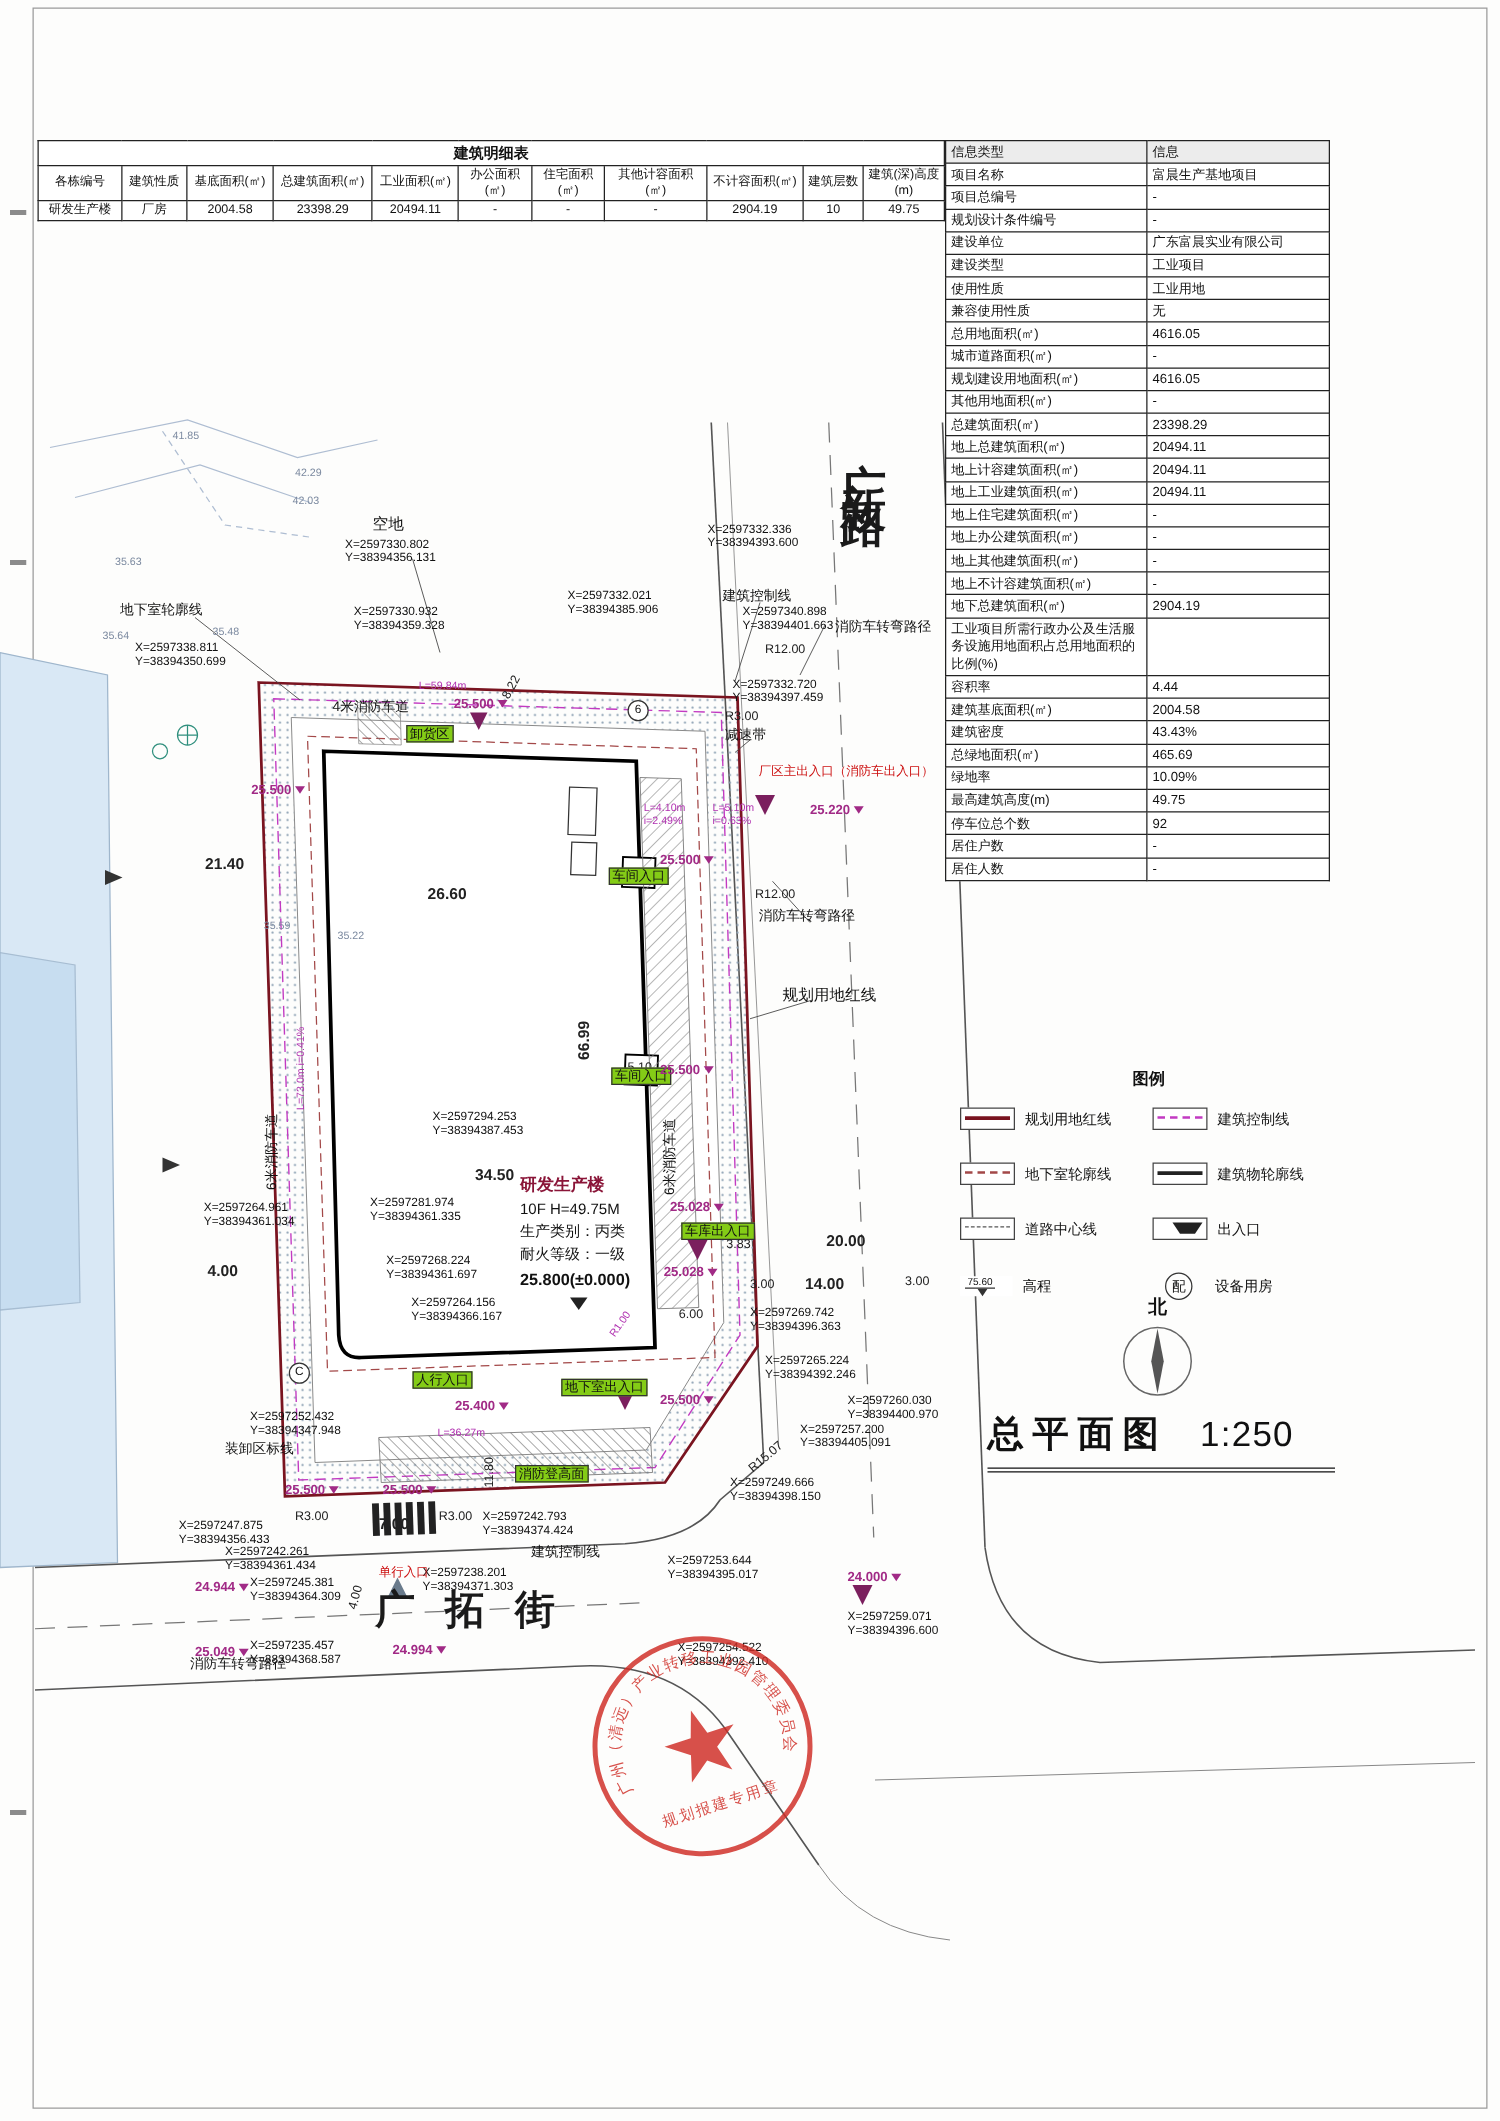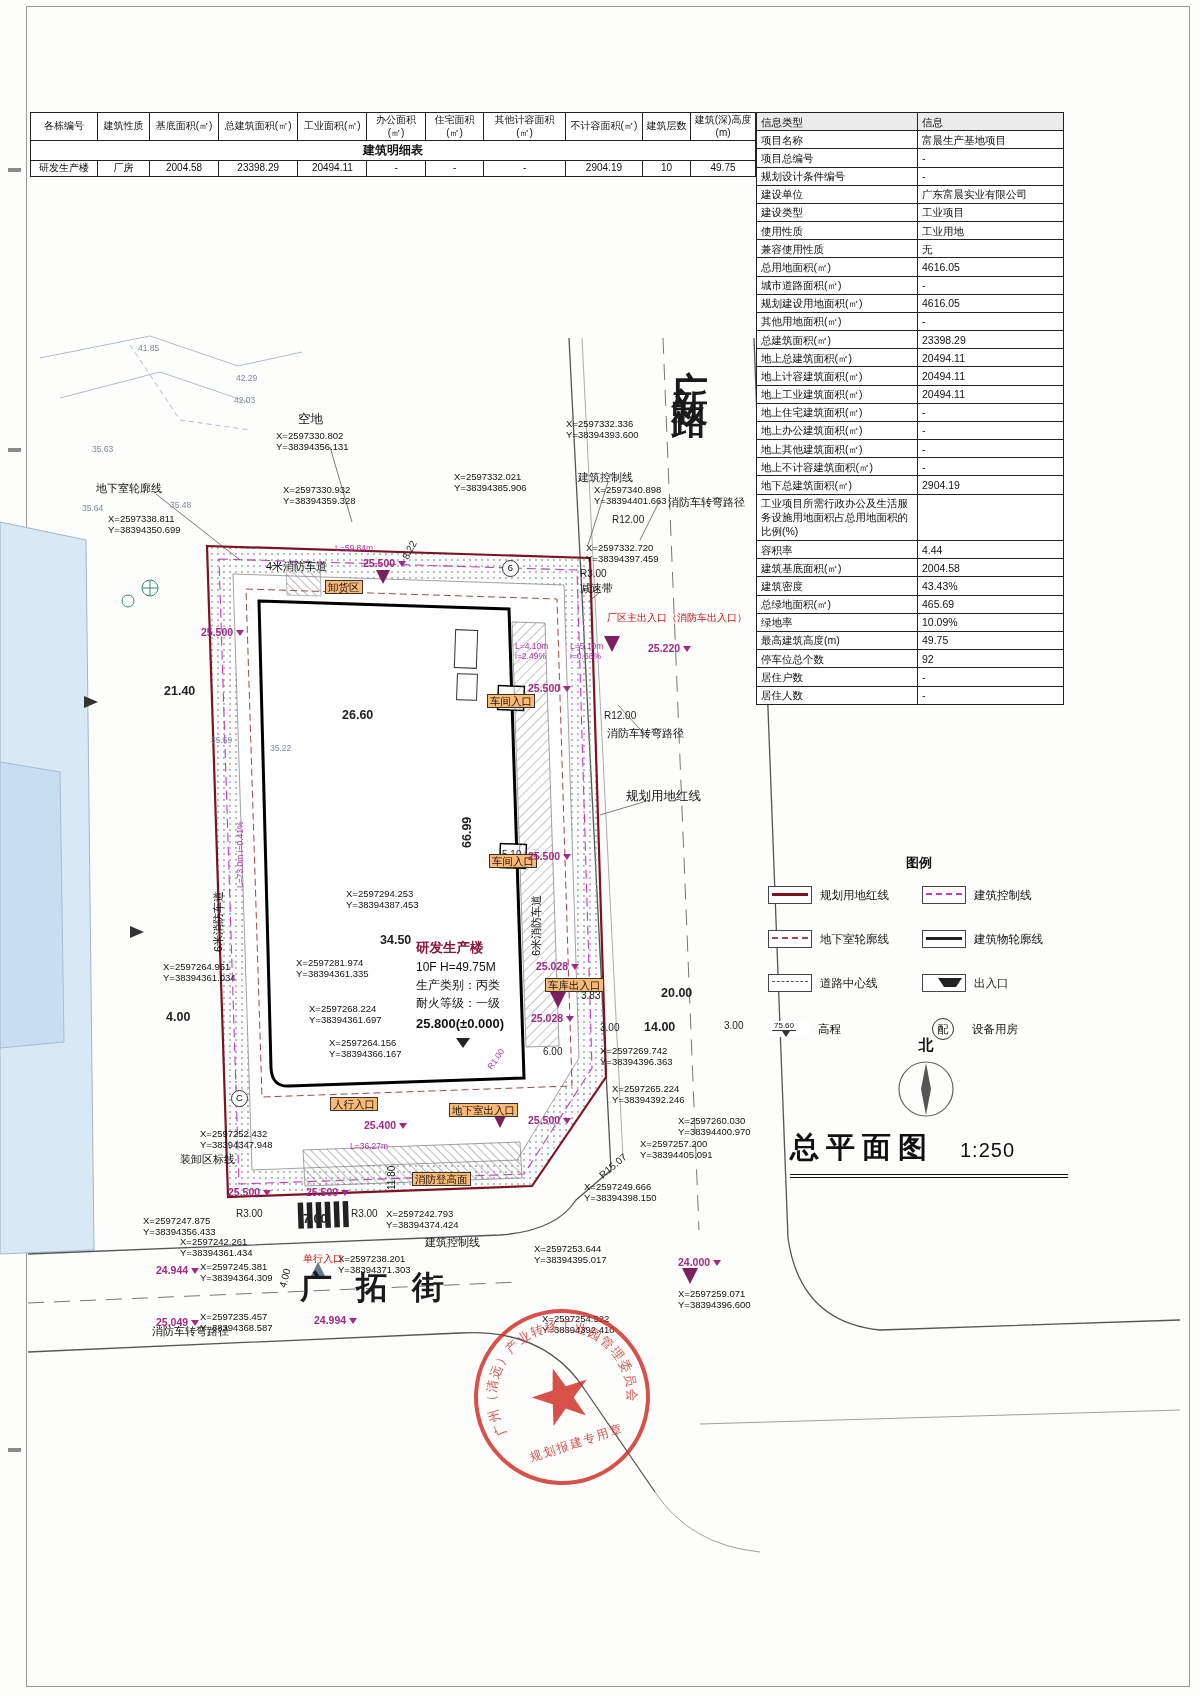--- a/index.html
+++ b/index.html
@@ -35,27 +35,27 @@
   .sym-elev em{position:absolute;left:4px;top:0;font-style:normal;font-size:8px;border-bottom:1px solid #333;padding:0 2px;}
   .sym-elev::after{content:"";position:absolute;left:14px;top:10px;border-left:4px solid transparent;border-right:4px solid transparent;border-top:6px solid #333;}
   .equip-circle{width:20px;height:20px;border-radius:50%;border:1px solid #333;display:flex;align-items:center;justify-content:center;flex:0 0 auto;margin-left:10px;margin-right:10px;}
   .equip-circle em{font-style:normal;font-size:11px;}
   .lg-lab{font-size:11.5px;}
   #north{position:absolute;left:884px;top:1036px;width:84px;text-align:center;}
   #north .nl{font-weight:bold;font-size:15px;margin-bottom:2px;}
   #titleblock{position:absolute;left:790px;top:1128px;width:278px;border-bottom:4px double #111;
               display:flex;align-items:baseline;gap:26px;padding-bottom:6px;}
   #titleblock .tb-t{font-size:29px;font-weight:bold;letter-spacing:7px;font-family:"Liberation Serif","DejaVu Serif",serif;}
-  #titleblock .tb-s{font-size:20px;letter-spacing:1px;}
+  #titleblock .tb-s{font-size:28px;letter-spacing:1px;}
   
   #plan-annotations>div{position:absolute;white-space:pre-line;line-height:1.15;transform-origin:left top;}
   .coord{font-size:9.5px;color:#111;}
   .lbl{font-size:11px;color:#111;}
   .lg{font-size:12.5px;}
-  .lblbox{font-size:10.5px;border:1px solid #333;background:#fdba74;padding:0 2px;}
+  .lblbox{font-size:10.5px;border:1px solid #333;background:#84cc16;padding:0 2px;}
   .red{color:#cc1010;font-size:10px;font-weight:normal;padding-left:11px;}
   .mag{color:#b030b0;font-size:8.5px;}
   .elev{color:#a12a86;font-size:10.5px;font-weight:bold;}
   .elev::after{content:"";display:inline-block;width:0;height:0;border-left:4px solid transparent;
                border-right:4px solid transparent;border-top:6px solid currentColor;margin-left:3px;}
   .terr{font-size:8.5px;color:#7c8aa0;}
   .dim{font-size:10px;color:#222;}
   .dimlg{font-size:12.5px;color:#222;font-weight:bold;}
   .bubble{width:15px;height:15px;border:1px solid #333;border-radius:50%;font-size:9.5px;
           display:flex;align-items:center;justify-content:center;background:#fff;}
@@ -345,35 +345,35 @@
     <col style="width:66px">
         <col style="width:56px">
         <col style="width:56px">
         <col style="width:78px">
     <col style="width:74px">
         <col style="width:46px">
         <col style="width:62px">
   </colgroup>
   <thead>
     <tr>
+          <th class="ttl" colspan="11">建筑明细表</th>
+        </tr>
+    <tr>
 
     <th>各栋编号</th>
           <th>建筑性质</th>
           <th>基底面积(㎡)</th>
           <th>总建筑面积(㎡)</th>
           <th>工业面积(㎡)</th>
           <th>办公面积(㎡)</th>
           <th>住宅面积(㎡)</th>
           <th>其他计容面积(㎡)</th>
           <th>不计容面积(㎡)</th>
           <th>建筑层数</th>
           <th>建筑(深)高度(m)</th>
-        </tr>
-    <tr>
-          <th class="ttl" colspan="11">建筑明细表</th>
         </tr>
   </thead>
   <tbody>
     <tr>
 
     <td>研发生产楼</td>
           <td>厂房</td>
           <td>2004.58</td>
           <td>23398.29</td>
           <td>20494.11</td>

